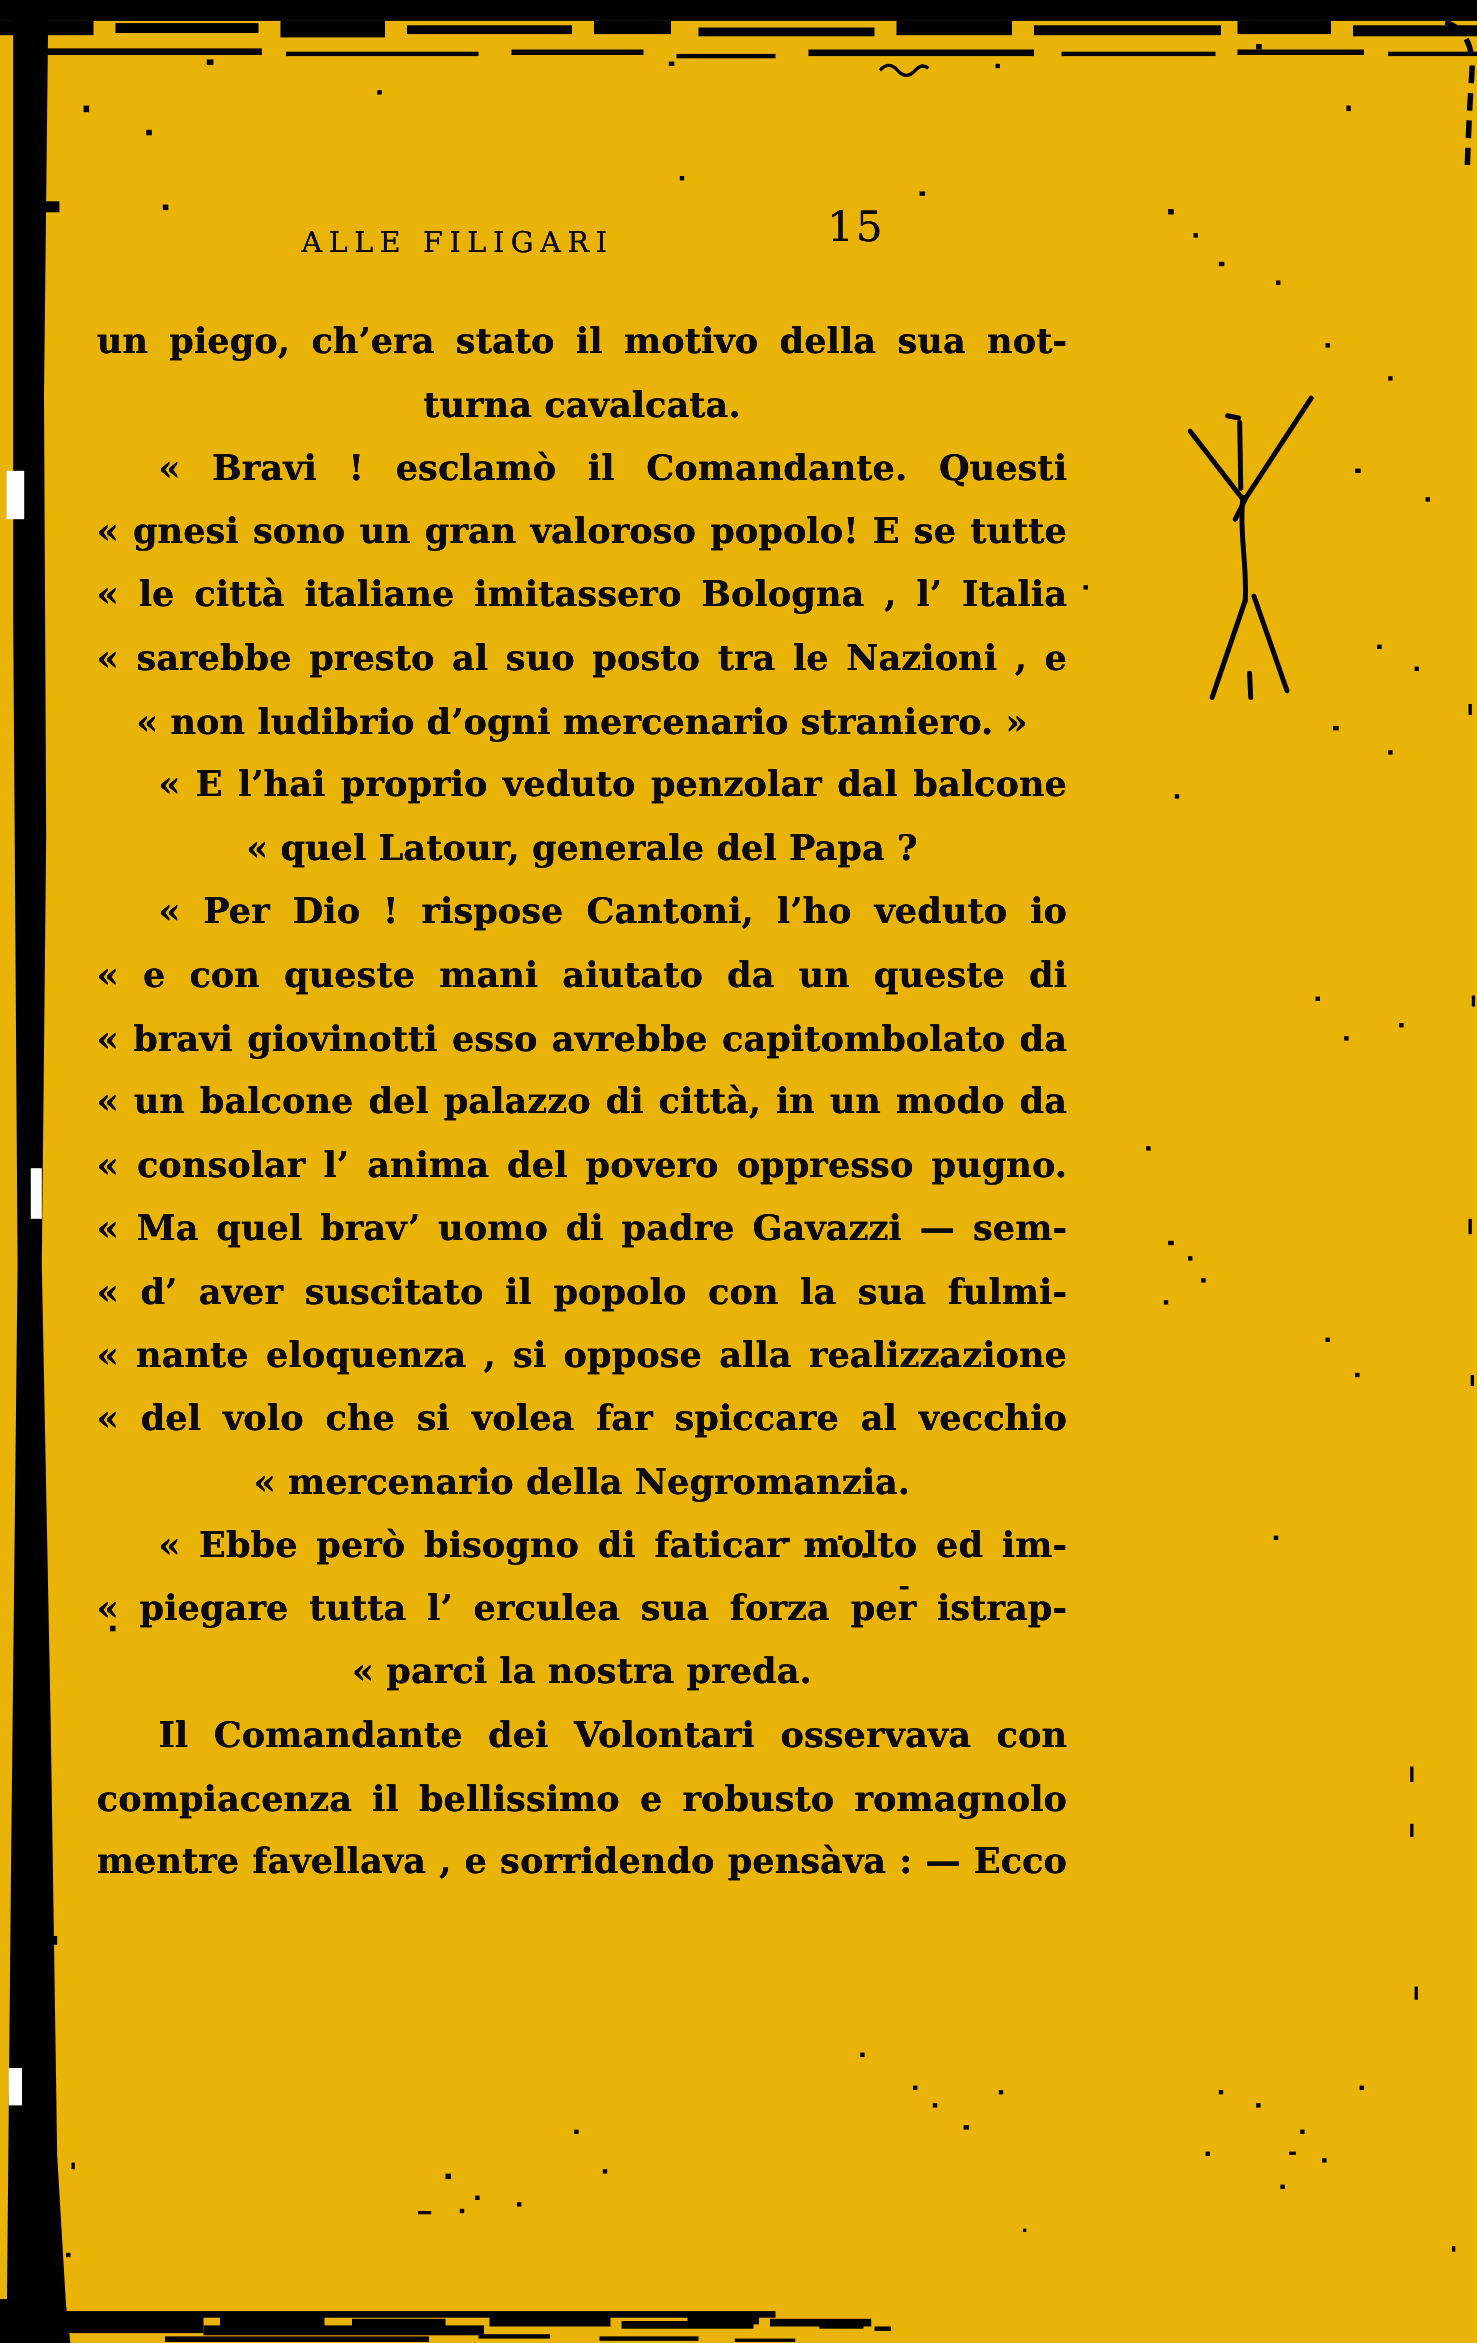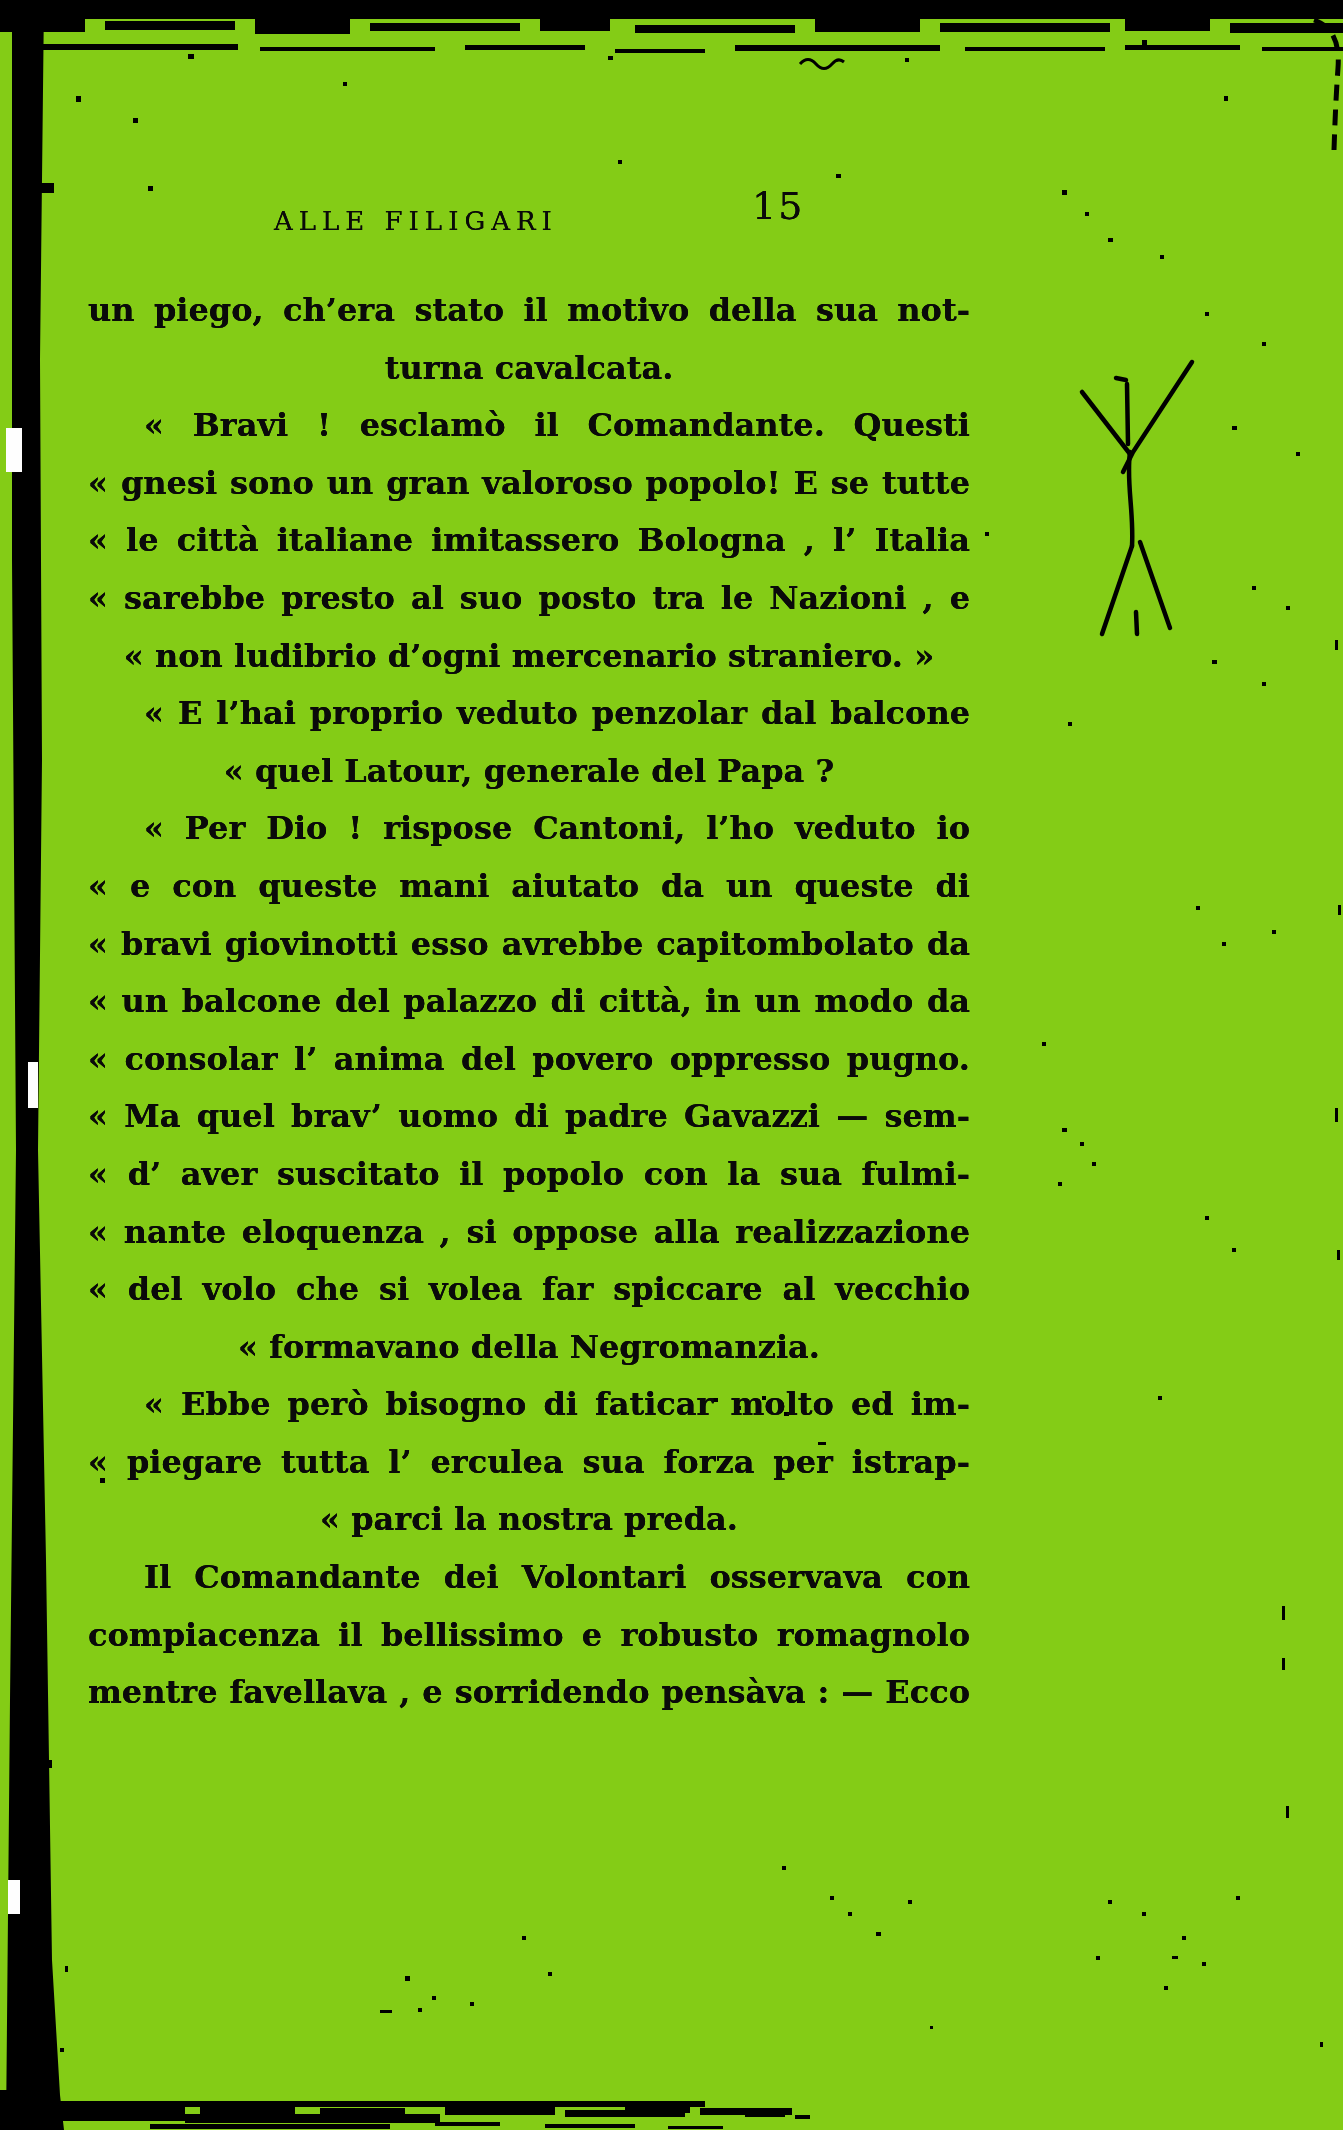--- a/index.html
+++ b/index.html
@@ -1,20 +1,20 @@
 <!DOCTYPE html>
 <html><head>
 <meta charset="utf-8">
 <style>
   html, body { margin: 0; padding: 0; background: #e8e8e8; }
   .page {
     position: relative;
     width: 1343px;
     height: 2130px;
-    background: #84cc16;
+    background: #eab308;
     overflow: hidden;
     font-family: "DejaVu Serif", "Liberation Serif", serif;
     color: #0a0a0a;
   }
   .artifacts {
     position: absolute;
     left: 0; top: 0;
     width: 1343px; height: 2130px;
     pointer-events: none;
   }
@@ -220,21 +220,21 @@
       <div class="line">« quel Latour, generale del Papa ?</div>
       <div class="line just ind">« Per Dio ! rispose Cantoni, l’ho veduto io stesso,</div>
       <div class="line just">« e con queste mani aiutato da un queste di</div>
       <div class="line just">« bravi giovinotti esso avrebbe capitombolato da</div>
       <div class="line just">« un balcone del palazzo di città, in un modo da</div>
       <div class="line just">« consolar l’ anima del povero oppresso pugno.</div>
       <div class="line just">« Ma quel brav’ uomo di padre Gavazzi — sem-</div>
       <div class="line just">« d’ aver suscitato il popolo con la sua fulmi-</div>
       <div class="line just">« nante eloquenza , si oppose alla realizzazione</div>
       <div class="line just">« del volo che si volea far spiccare al vecchio</div>
-      <div class="line">« formavano della Negromanzia.</div>
+      <div class="line">« mercenario della Negromanzia.</div>
       <div class="line just ind">« Ebbe però bisogno di faticar molto ed im-</div>
       <div class="line just">« piegare tutta l’ erculea sua forza per istrap-</div>
       <div class="line">« parci la nostra preda.</div>
       <div class="line just ind">Il Comandante dei Volontari osservava con</div>
       <div class="line just">compiacenza il bellissimo e robusto romagnolo</div>
       <div class="line just">mentre favellava , e sorridendo pensàva : — Ecco</div>
     </div>
 
 </div>
 

